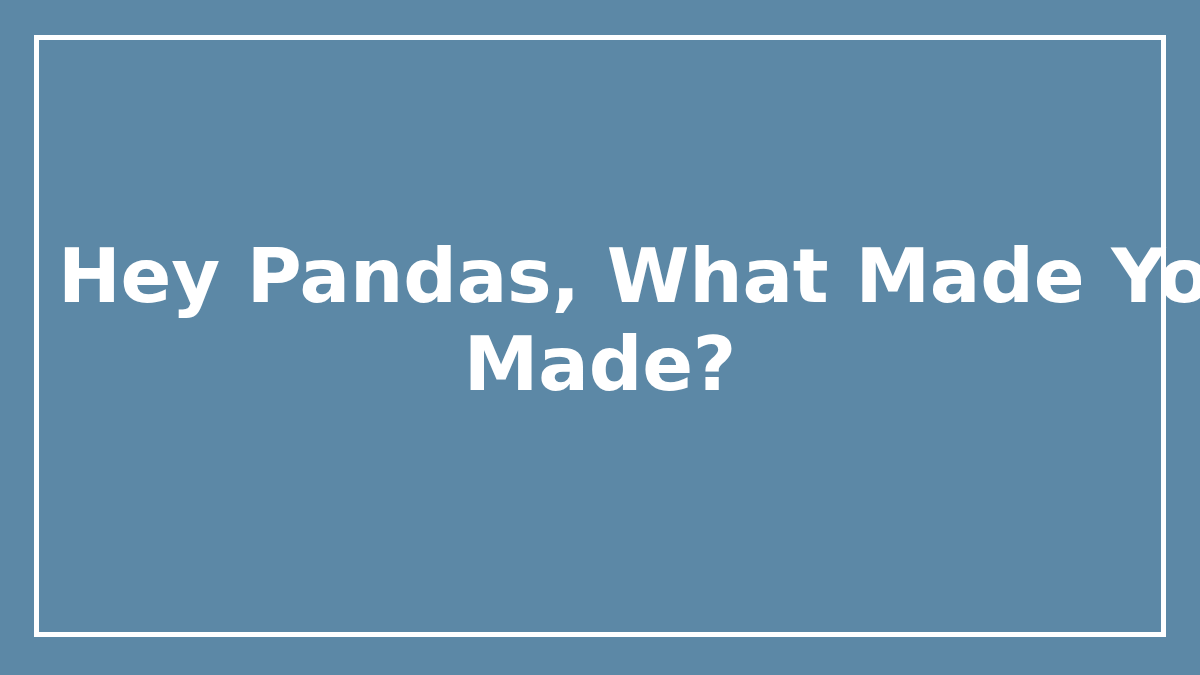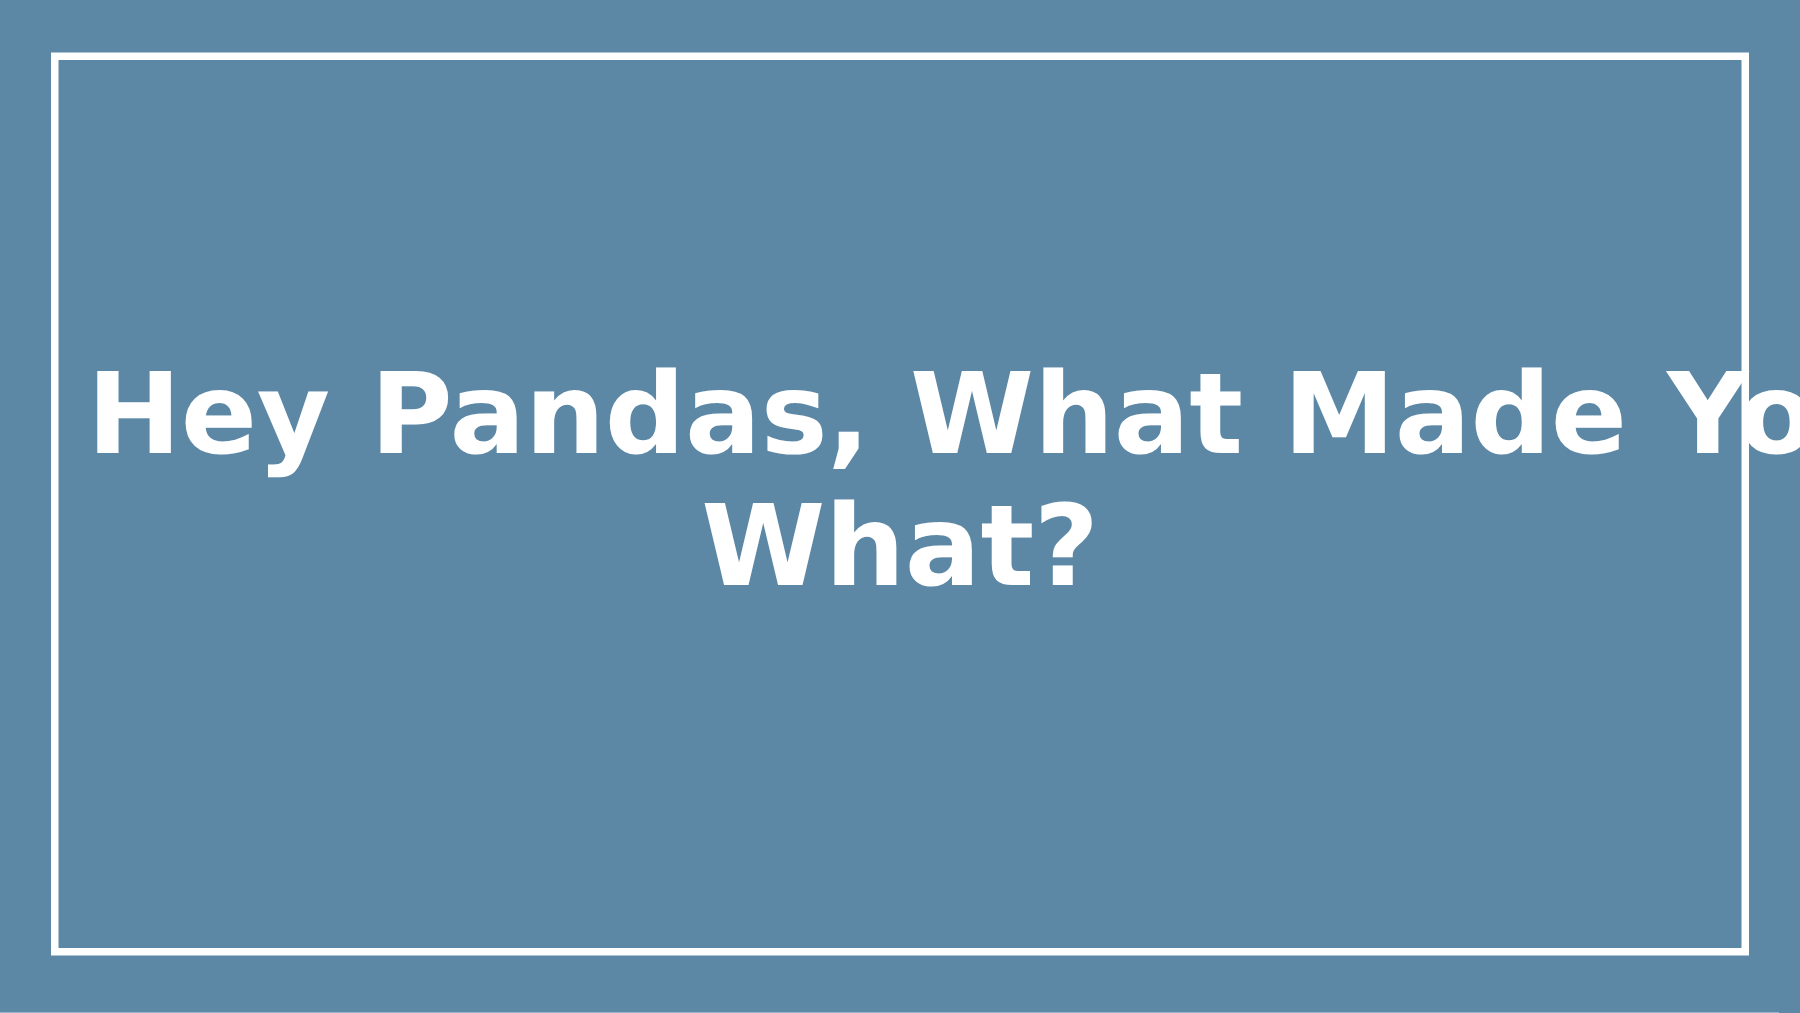--- a/index.html
+++ b/index.html
@@ -73,17 +73,17 @@
 </head>
 <body>
 
 <div class="banner-canvas">
 
   <div class="banner-frame"></div>
 
   <div class="headline-wrap">
     <h1 class="headline">
       <span class="headline-line">Hey Pandas, What Made You Cry</span>
-      <span class="headline-line">What?</span>
+      <span class="headline-line">Made?</span>
     </h1>
   </div>
 
 </div>
 
 </body></html>

